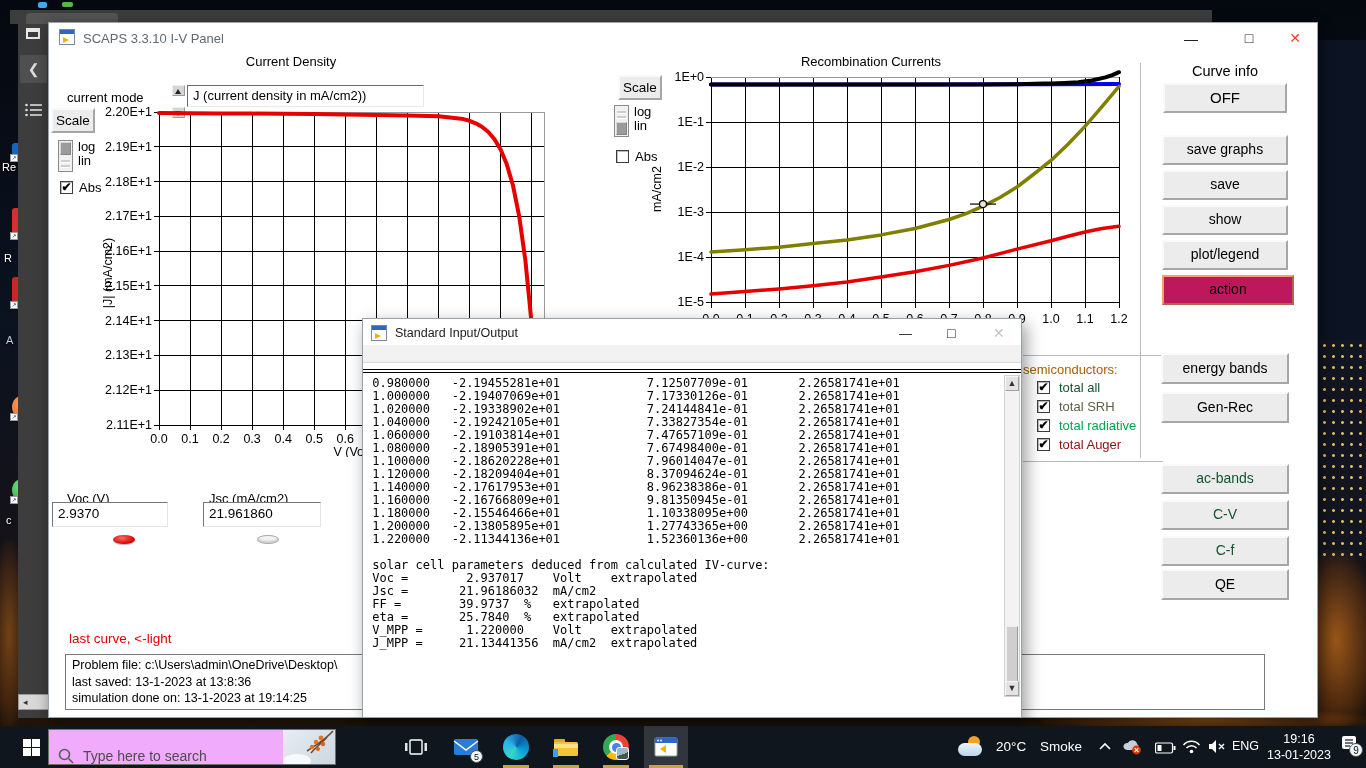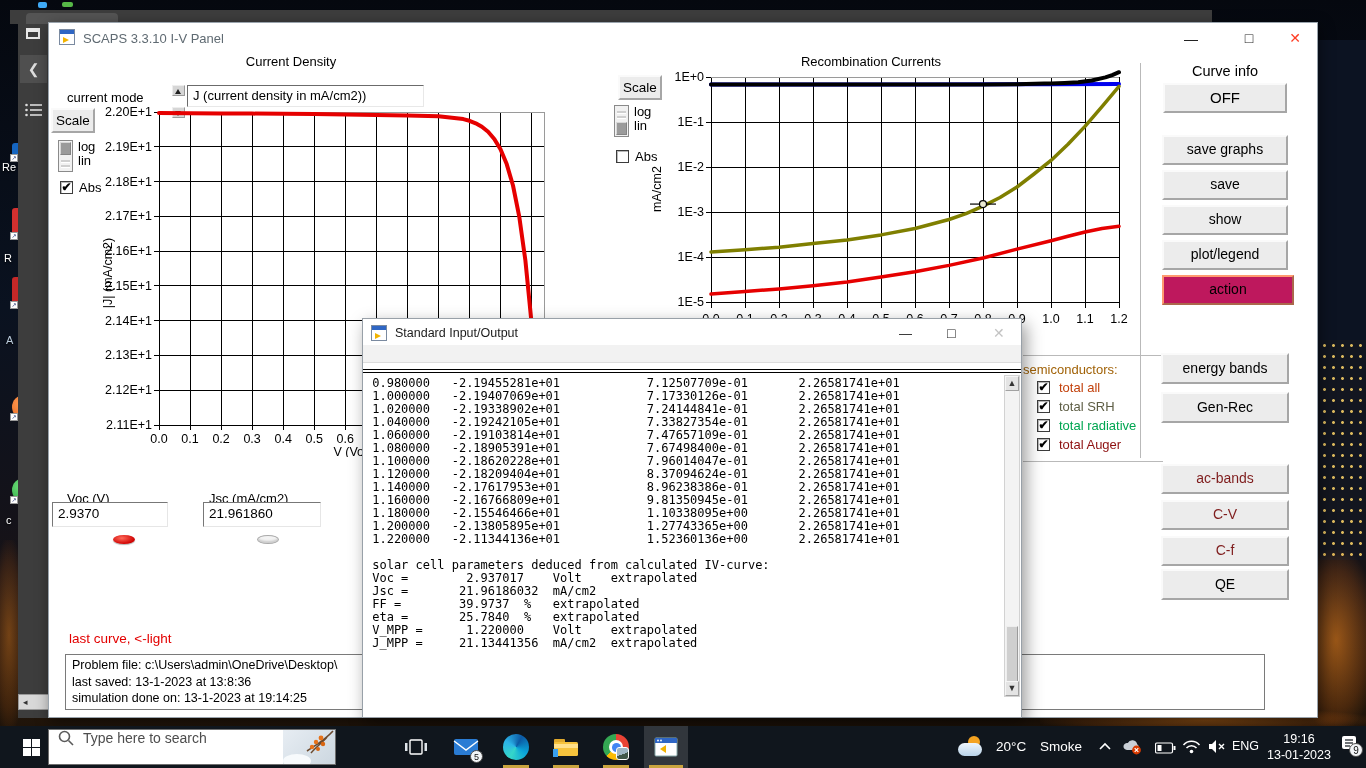--- a/index.html
+++ b/index.html
@@ -18,21 +18,21 @@
   
   .bw { background:#3d3d3d; }
   .bw-tab { background:#545454; border-radius:4px 4px 0 0; }
   
   #scaps { left:48px; top:22px; width:1270px; height:696px; background:#fff; border:1px solid #9aa4ad; box-shadow:2px 4px 14px rgba(0,0,0,.45); }
   .wtitle { font-size:13px; color:#5f6a72; }
   .wbtn { font-size:14px; color:#222; width:28px; text-align:center; }
   .lbl { font-size:13px; color:#000; }
   .btn3d { background:#ececec; border:2px outset #fafafa; color:#000; text-align:center; font-size:14px; cursor:default; }
   .btn3d.sm { font-size:13.5px; }
-  .btn3d.dis { color:#7f1d1d; }
+  .btn3d.dis { color:#14532d; }
   .btn3d.action { border:2px outset #ff9a70; color:#000; }
   .combo { background:#fff; border:1px solid; border-color:#6b6b6b #e8e8e8 #e8e8e8 #6b6b6b; font-size:13px; color:#000; padding:2px 0 0 5px; }
   .spinbtn { background:#d6d6d6; border:1px outset #eee; position:relative; }
   .tri-up:after, .tri-dn:after { content:""; position:absolute; left:2px; border-left:3.5px solid transparent; border-right:3.5px solid transparent; }
   .tri-up:after { top:3px; border-bottom:5px solid #222; }
   .tri-dn:after { top:3px; border-top:5px solid #222; }
   .vslider { background:#f1f1f1; border:1px solid #8a8a8a; }
   .vslider .rail { position:absolute; left:2px; right:2px; height:3px; background:#cfcfcf; border-bottom:1px solid #fff; }
   .vslider .thumb { position:absolute; left:1px; width:11px; height:13px; background:#9b9b9b; border:1px outset #d8d8d8; }
   .chk { width:13px; height:13px; background:#fff; border:1px solid #3c3c3c; box-shadow:inset 1px 1px 0 #b9b9b9; font-size:12px; line-height:11px; text-align:center; color:#000; font-weight:bold; }
@@ -52,21 +52,21 @@
   .sbar { background:#f0f0f0; border-top:1px solid #c9c9c9; }
   .cellin { background:#f6f6f6; border:1px solid; border-color:#8b8b8b #fff #fff #8b8b8b; font-family:"DejaVu Sans Mono", monospace; font-size:11.5px; color:#000; text-align:center; }
   .scrollbtn { background:#e4e4e4; border:1px outset #f5f5f5; font-size:9px; color:#333; text-align:center; line-height:13px; }
   .vtrack { background:#f3f3f3; border:1px solid #d2d2d2; }
   .vthumb { background:#cfcfcf; border:1px outset #eee; }
   .grip { background:repeating-linear-gradient(135deg, transparent 0 2px, #9a9a9a 2px 3px); }
   
   #taskbar { left:0; top:726px; width:1366px; height:42px; background:#10161d; }
   .tb-ic { display:flex; align-items:center; justify-content:center; }
   .tb-underline { position:absolute; bottom:0; height:3px; background:#c9a43e; }
-  .searchbox { background:#ffffff; border:1px solid #6e6e6e; display:flex; align-items:flex-start; }
+  .searchbox { background:#f0abfc; border:1px solid #6e6e6e; display:flex; align-items:flex-end; }
   .search-ph { font-size:14px; color:#4d4d4d; }
   .traytxt { color:#fff; font-size:13.5px; }
   .trayclock { color:#fff; font-size:12.5px; text-align:center; line-height:16px; }
   .badge { position:absolute; border-radius:50%; background:#f2f5f8; border:1px solid #4c4c4c; color:#111; font-size:9px; text-align:center; }
   .lv-icon { background:#fff; border:1px solid #7a8aa0; position:relative; }
   .lv-icon:before { content:""; position:absolute; left:0; right:0; top:0; height:4px; background:#2f66c4; }
   .lv-icon:after { content:""; position:absolute; left:3px; top:7px; border-top:3px solid transparent; border-bottom:3px solid transparent; border-left:6px solid #f2b300; }
 </style>
 </head>
 <body>
@@ -326,21 +326,21 @@
           <circle cx="334.00000000000006" cy="137.07589334249434" r="3.5" fill="#e8e8d0" stroke="#000" stroke-width="1.2"></circle>
         </g>
       <text x="12" y="122" font-size="12.5" text-anchor="middle" transform="rotate(-90 12 122)">mA/cm2</text>
     </svg>
 
     <div class="a divider" style="left:1091px;top:40px;width:1px;height:395px"></div>
 
     <div class="a divider" style="left:974px;top:332px;width:140px;height:1px"></div>
     <div class="a lbl" style="left:974px;top:339px;color:#a16207">semiconductors:</div>
     <div class="a chk" style="left:988px;top:358px">✔</div>
-    <div class="a lbl" style="left: 1010px; top: 357px; color: #c2410c;">total all</div>
+    <div class="a lbl" style="left: 1010px; top: 357px; color: #14532d;">total all</div>
     <div class="a chk" style="left:988px;top:377px">✔</div>
     <div class="a lbl" style="left: 1010px; top: 376px; color: rgb(94, 94, 69);">total SRH</div>
     <div class="a chk" style="left:988px;top:396px">✔</div>
     <div class="a lbl" style="left: 1010px; top: 395px; color: rgb(0, 166, 81);">total radiative</div>
     <div class="a chk" style="left:988px;top:415px">✔</div>
     <div class="a lbl" style="left: 1010px; top: 414px; color: rgb(142, 16, 16);">total Auger</div>
     <div class="a divider" style="left:974px;top:438px;width:140px;height:1px"></div>
 
     <div class="a lbl" style="left:1106px;top:40px;width:140px;text-align:center;font-size:14.5px">Curve info</div>
     <div class="a btn3d" style="left:1114px;top:60px;width:124px;height:30px;line-height:25px;font-size:15px">OFF</div>

